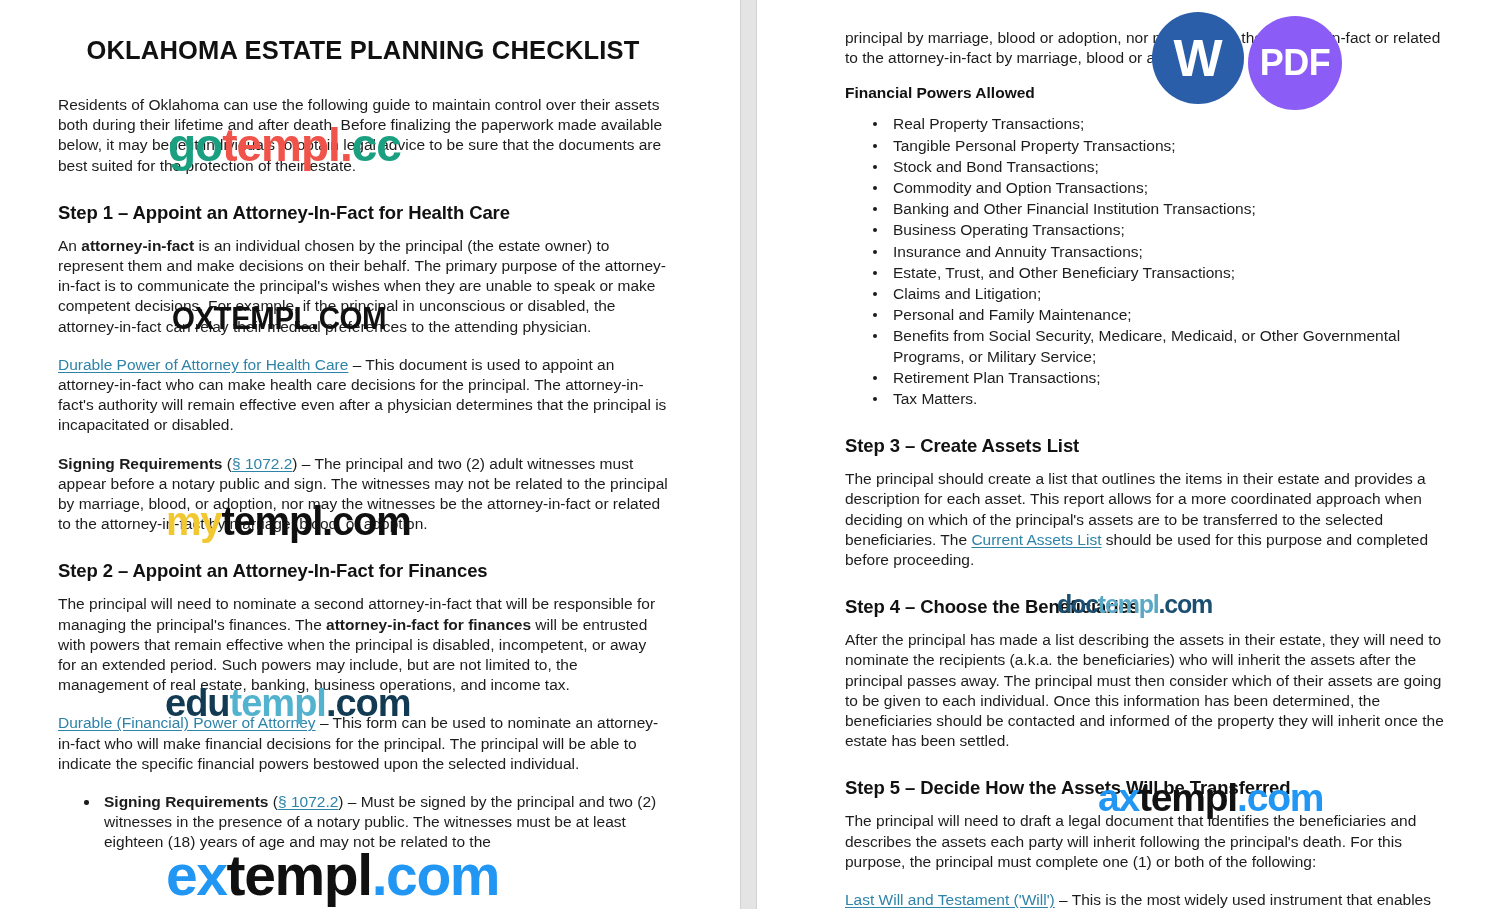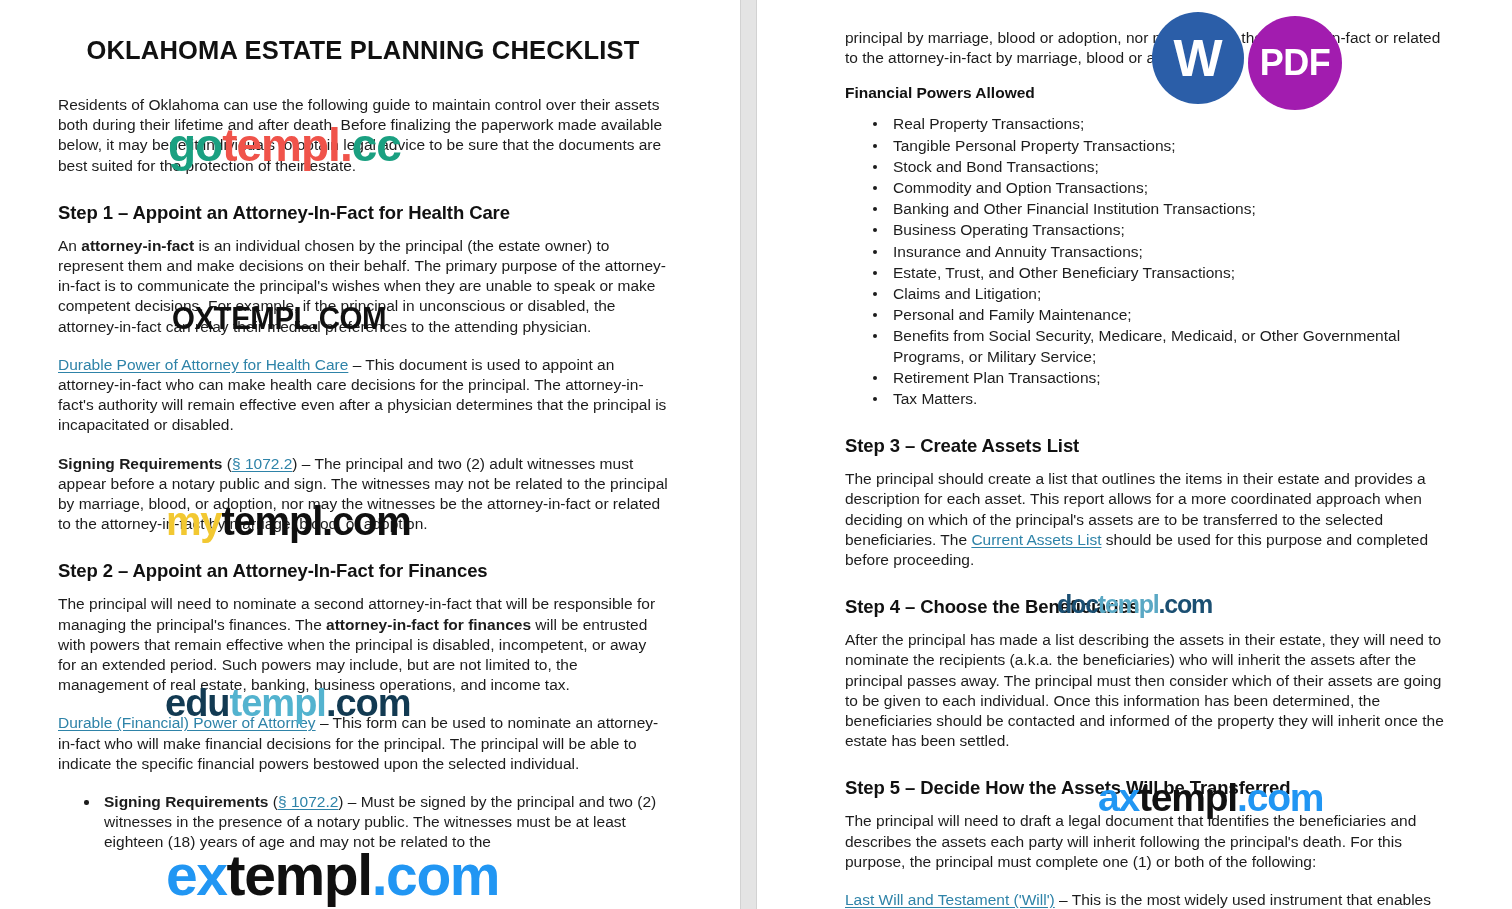--- a/index.html
+++ b/index.html
@@ -252,21 +252,21 @@
   }
   #badge-word {
     left: 1152px; top: 12px;
     width: 92px; height: 92px;
     background: #2b5ea8;
     font-size: 52px;
   }
   #badge-pdf {
     left: 1248px; top: 16px;
     width: 94px; height: 94px;
-    background: #a21caf;
+    background: #8b5cf6;
     font-size: 36px;
     letter-spacing: -0.5px;
   }
 </style>
 </head>
 <body>
 
 <div id="page">
 
   <div class="pane" id="pane-left">

